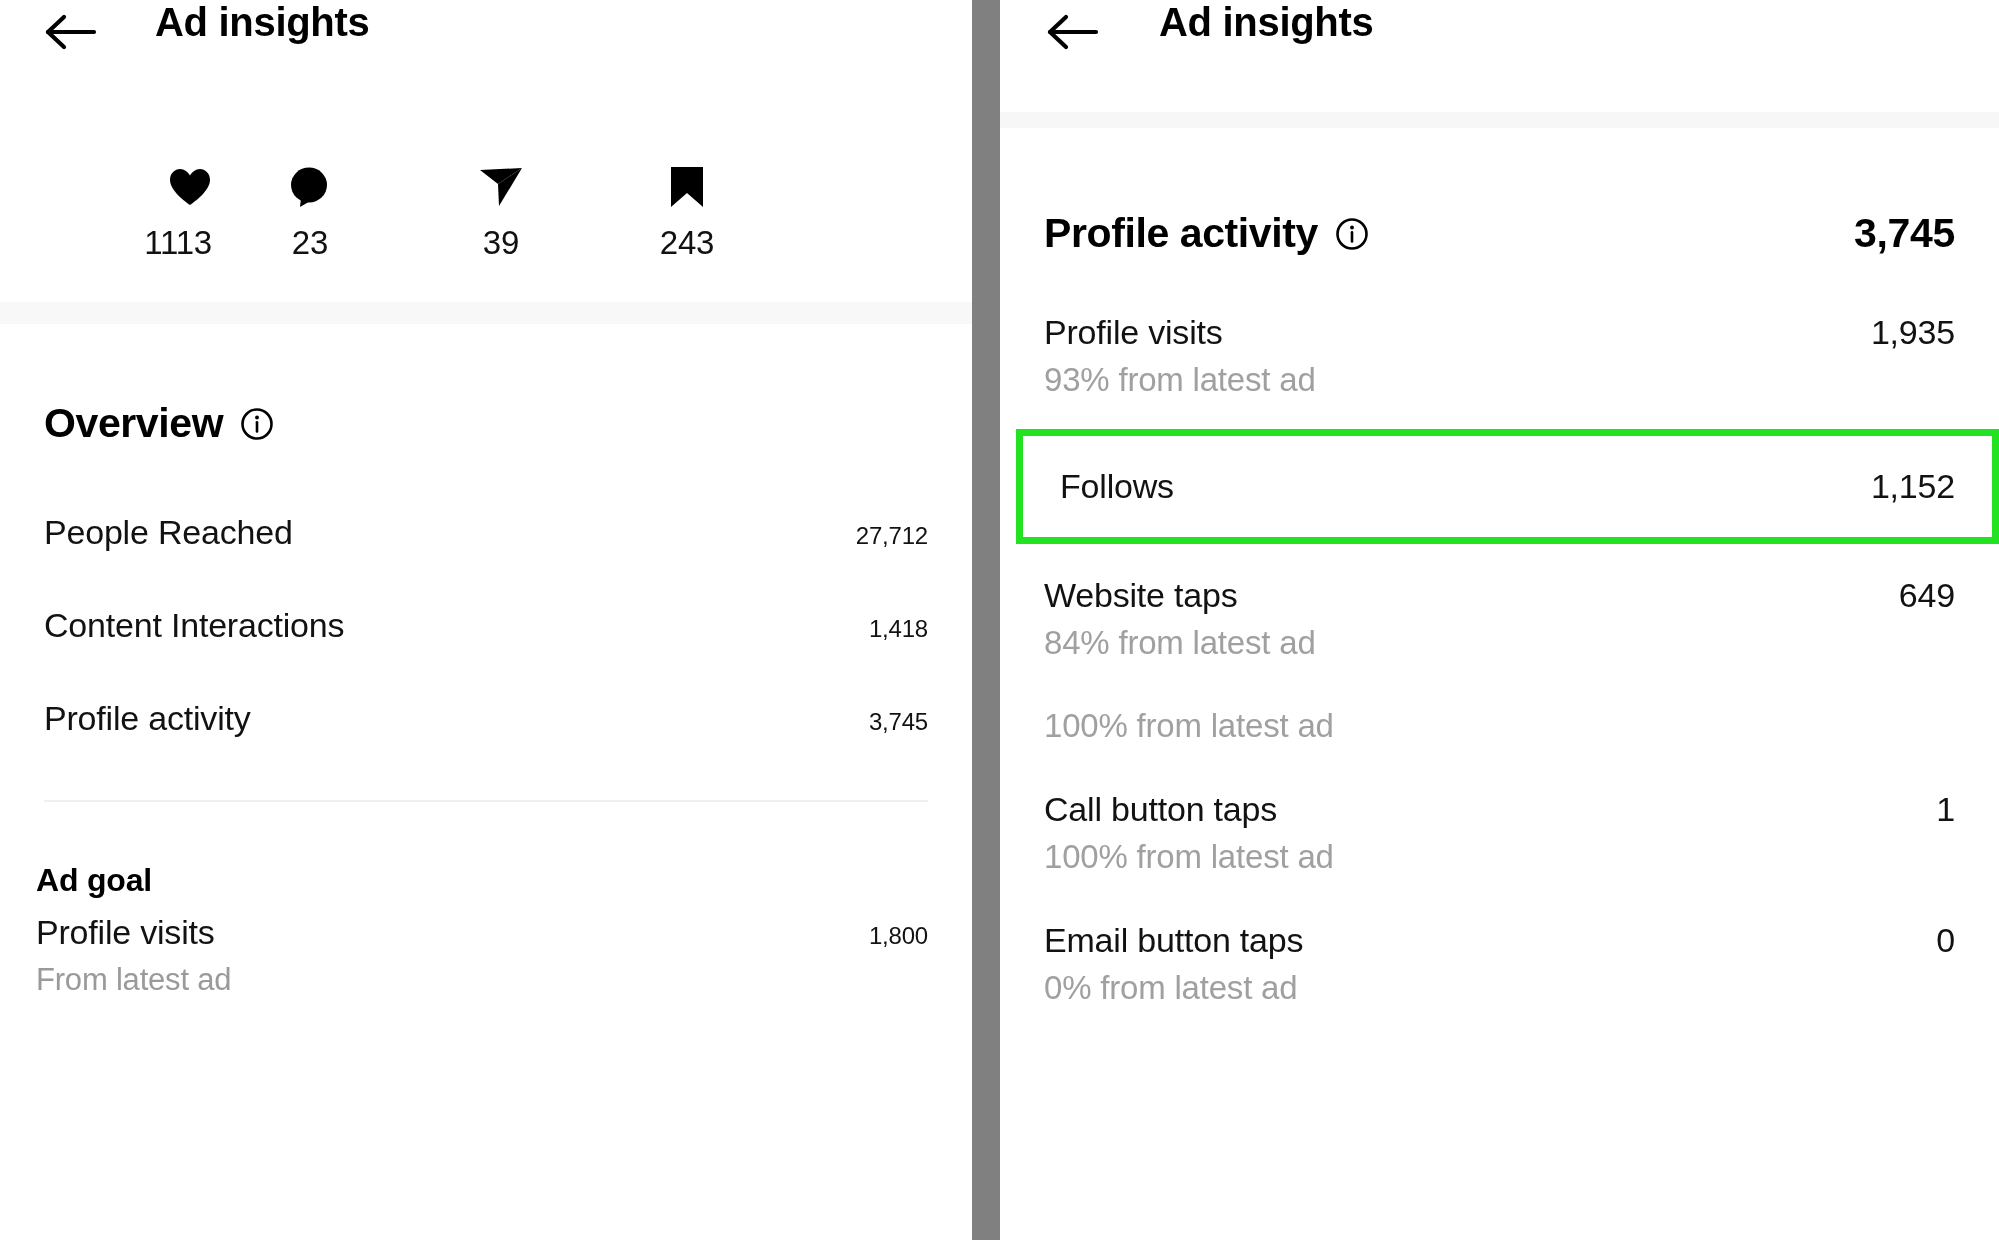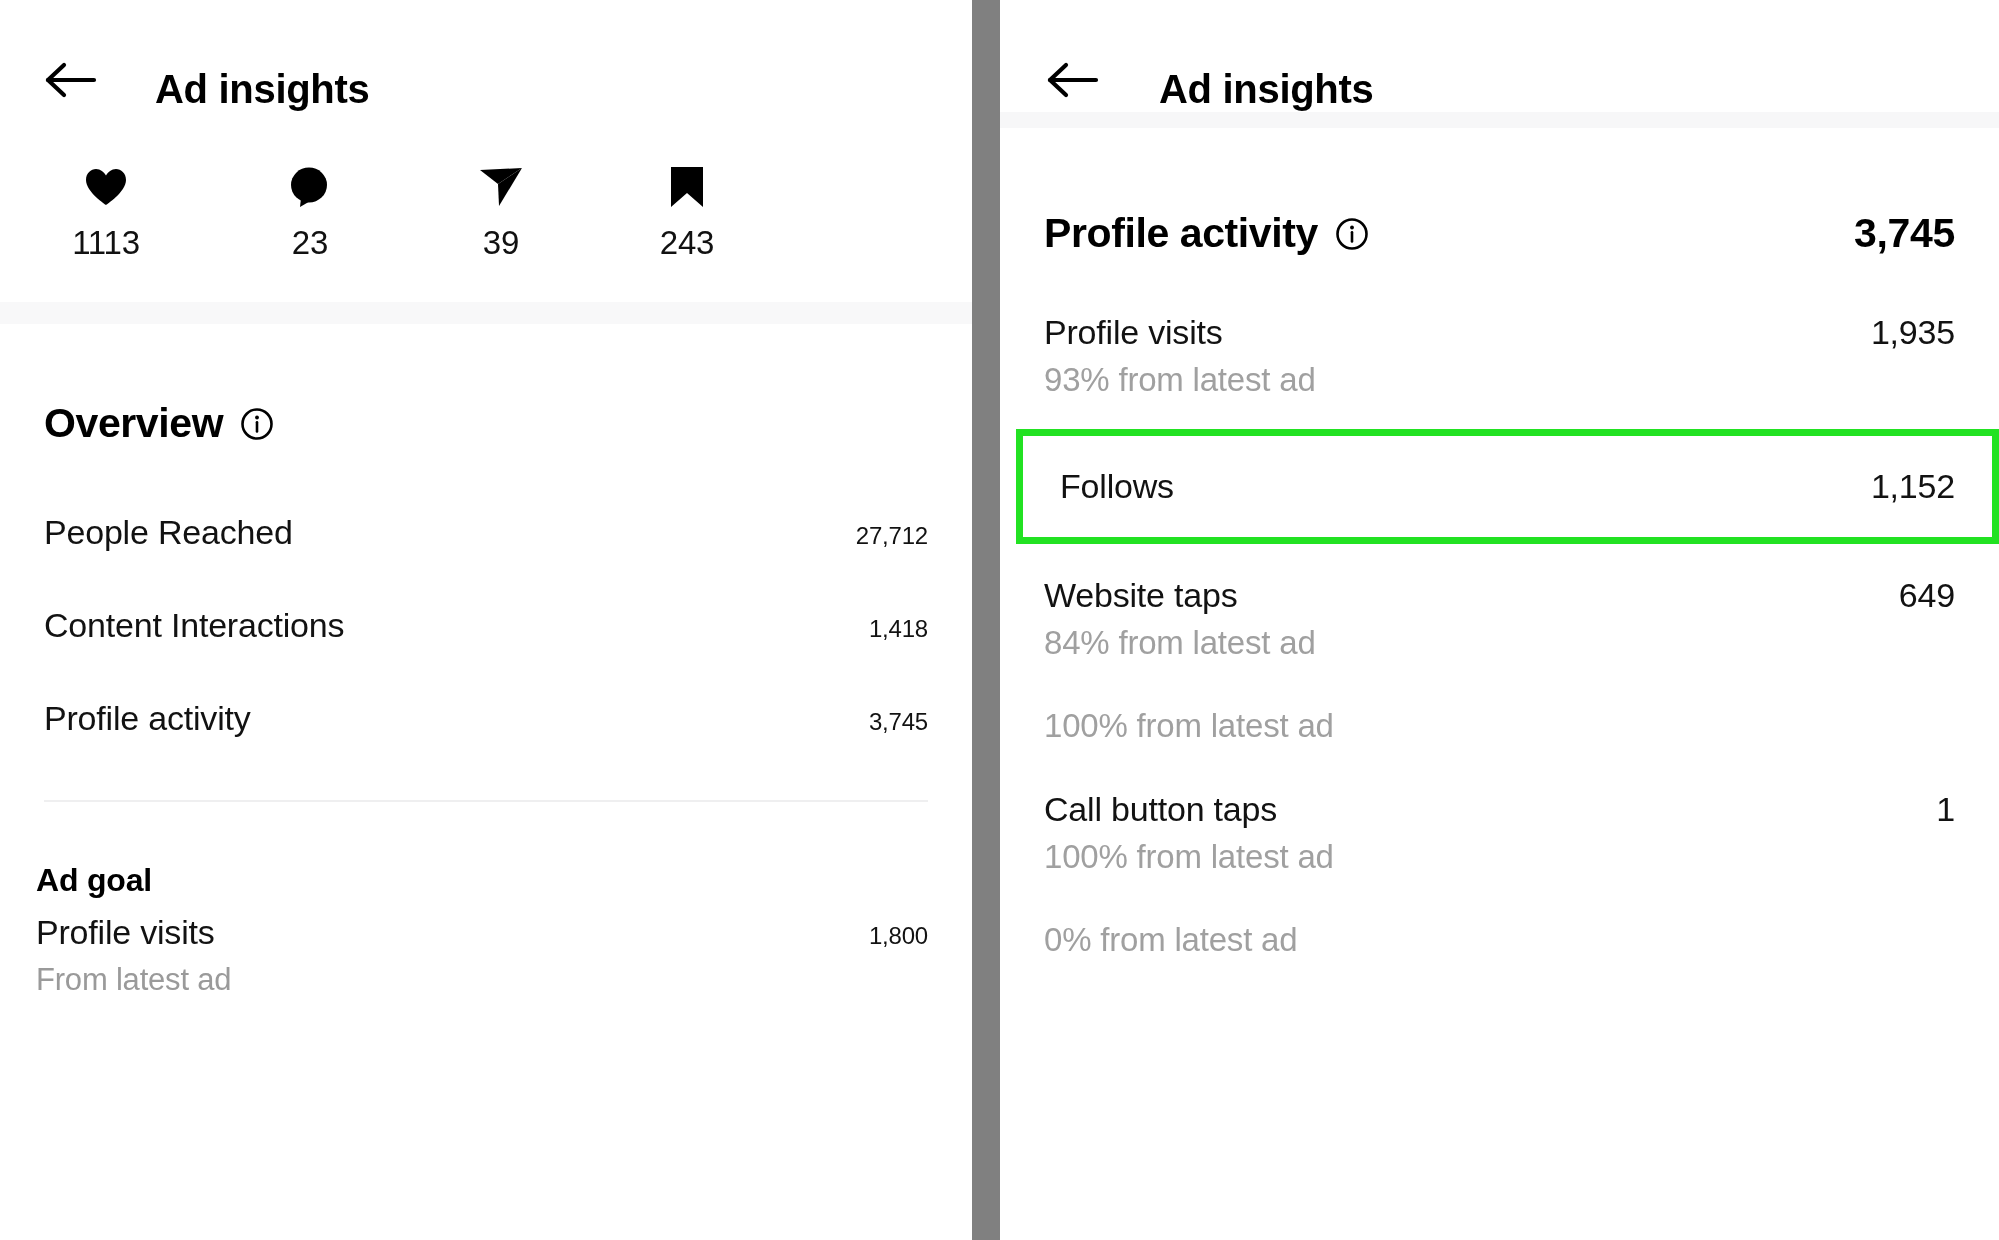--- a/index.html
+++ b/index.html
@@ -33,21 +33,21 @@
     width: 28px;
     height: 1240px;
     background: #808080;
     flex: 0 0 28px;
   }
   .panel-right { width: 999px; }
 
   
   .app-header {
     display: flex;
-    align-items: flex-end;
+    align-items: flex-start;
     height: 112px;
     padding-left: 38px;
   }
   .back-arrow {
     width: 64px;
     height: 64px;
     flex: 0 0 64px;
     display: flex;
     align-items: center;
     justify-content: center;
@@ -70,21 +70,21 @@
     display: flex;
     padding: 52px 0 40px 0;
   }
   .engagement-item {
     flex: 0 0 auto;
     display: flex;
     flex-direction: column;
     align-items: center;
     cursor: default;
   }
-  .engagement-item:nth-child(1) { width: 212px; }
+  .engagement-item:nth-child(1) { width: 212px; align-items: flex-end; }
   .engagement-item:nth-child(2) { width: 196px; }
   .engagement-item:nth-child(3) { width: 186px; }
   .engagement-item:nth-child(4) { width: 186px; }
   .engagement-icon {
     height: 46px;
     display: flex;
     align-items: center;
     justify-content: center;
   }
   .engagement-icon svg { display: block; }
@@ -395,20 +395,24 @@
 
       <div class="activity-row">
         <div class="activity-row-inner">
           <span class="activity-label">Call button taps</span>
           <span class="activity-value">1</span>
         </div>
         <div class="activity-sub">100% from latest ad</div>
       </div>
 
       <div class="activity-row">
+        <div class="activity-row-inner">
+          <span class="activity-label">Email button taps</span>
+          <span class="activity-value">0</span>
+        </div>
         <div class="activity-sub">0% from latest ad</div>
       </div>
 
     </div>
 
   </div>
 
 </div>
 
 </body></html>

